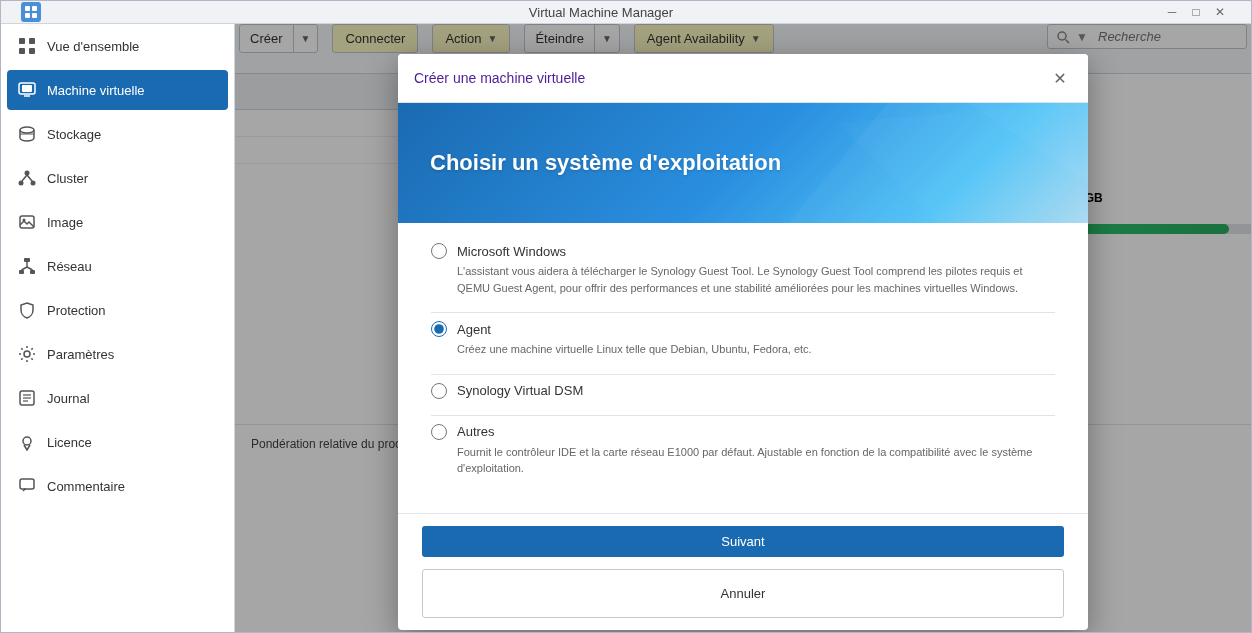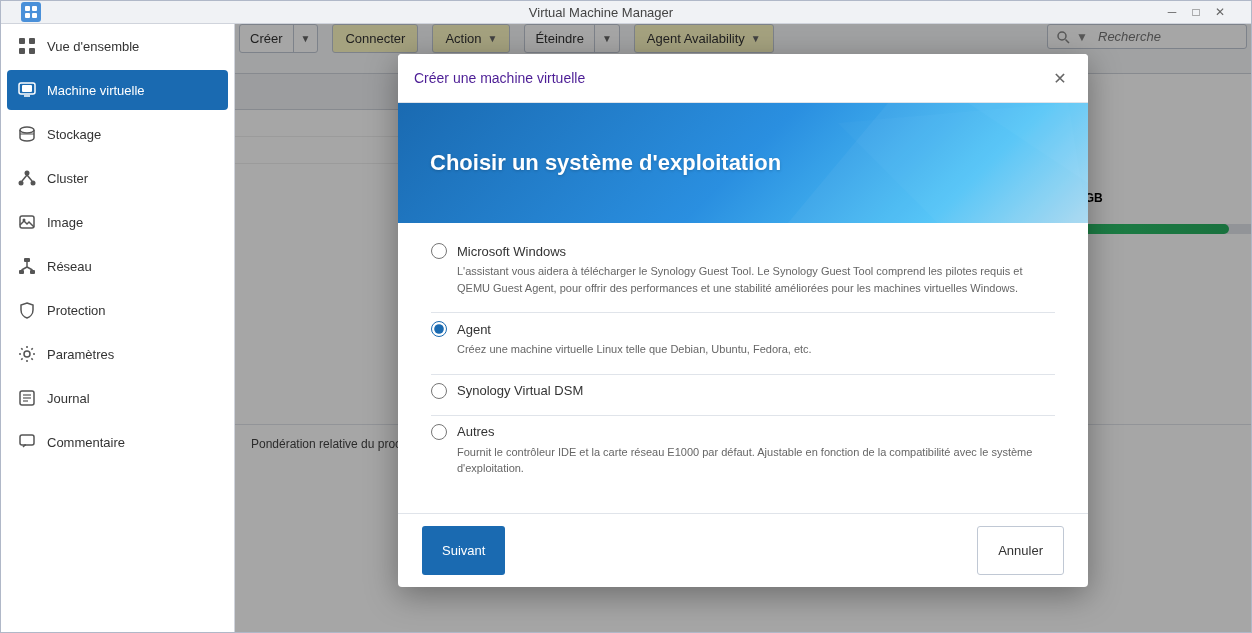--- a/index.html
+++ b/index.html
@@ -222,22 +222,23 @@
       font-size: 11px;
       color: #666;
       line-height: 1.5;
     }
     .divider { border: none; border-top: 1px solid #e0e4ea; margin: 8px 0; }
 
     .modal-footer {
       padding: 12px 24px;
       border-top: 1px solid #e0e4ea;
       display: flex;
-      justify-content: space-between;
+      justify-content: center;
       gap: 12px;
+      flex-direction: column;
     }
     .btn-primary {
       padding: 8px 20px;
       background: #1a6ab1;
       color: #fff;
       border: none;
       border-radius: 3px;
       cursor: pointer;
       font-size: 13px;
     }
@@ -374,20 +375,29 @@
           <svg width="18" height="18" viewBox="0 0 18 18" fill="none">
             <rect x="2" y="2" width="14" height="14" rx="2" stroke="#555" stroke-width="1.5"></rect>
             <line x1="5" y1="6" x2="13" y2="6" stroke="#555" stroke-width="1.2"></line>
             <line x1="5" y1="9" x2="13" y2="9" stroke="#555" stroke-width="1.2"></line>
             <line x1="5" y1="12" x2="10" y2="12" stroke="#555" stroke-width="1.2"></line>
           </svg>
         </div>
         <span class="item-label">Journal</span>
       </div>
 
+      <div class="sidebar-item">
+        <div class="item-icon">
+          <svg width="18" height="18" viewBox="0 0 18 18" fill="none">
+            <circle cx="9" cy="8" r="4" stroke="#555" stroke-width="1.5"></circle>
+            <path d="M6 12l3 5 3-5" stroke="#555" stroke-width="1.5"></path>
+          </svg>
+        </div>
+        <span class="item-label">Licence</span>
+      </div>
 
       <div class="sidebar-item">
         <div class="item-icon">
           <svg width="18" height="18" viewBox="0 0 18 18" fill="none">
             <rect x="2" y="2" width="14" height="10" rx="2" stroke="#555" stroke-width="1.5"></rect>
             <path d="M5 14l2-2h1" stroke="#555" stroke-width="1.5" fill="none"></path>
           </svg>
         </div>
         <span class="item-label">Commentaire</span>
       </div>

